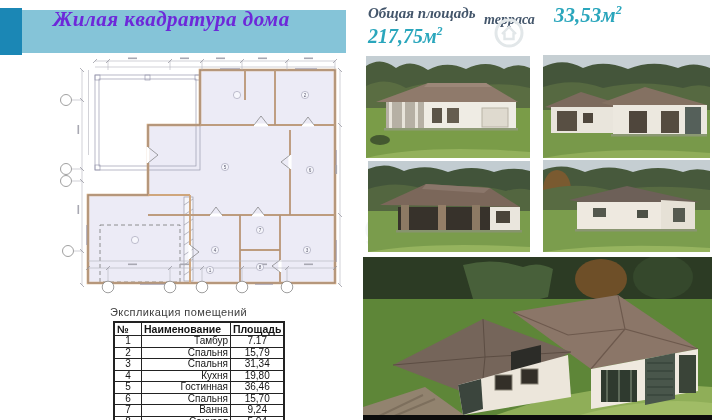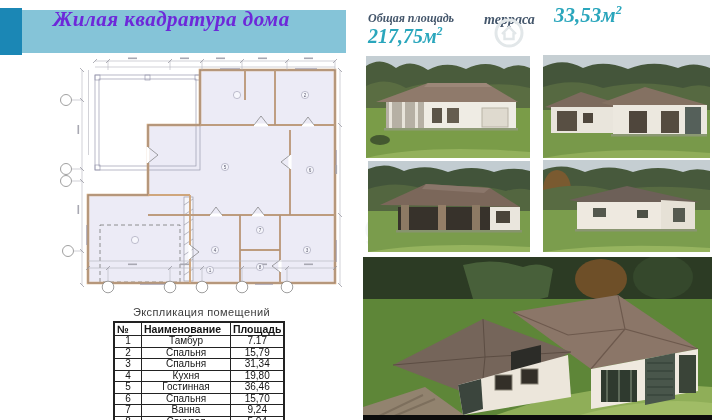--- a/index.html
+++ b/index.html
@@ -11,44 +11,44 @@
   .banner{position:absolute;left:0;top:10px;width:346px;height:43px;background:var(--banner-bg,#85c4d8);}
   .banner-accent{position:absolute;left:0;top:-2px;width:22px;height:47px;background:var(--banner-accent,#1b87b5);}
   .banner-title{
     position:absolute;left:53px;top:7px;white-space:nowrap;
     font-family:"Liberation Serif",serif;font-style:italic;font-weight:bold;
     font-size:21px;color:#6d28d9;letter-spacing:.5px;
   }
   
   .hdr-label{position:absolute;font-family:"Liberation Serif",serif;font-style:italic;font-weight:bold;
     color:var(--label-dark,#44566b);white-space:nowrap;}
-  .lbl-total{left:368px;top:11px;font-size:12px;}
+  .lbl-total{left:368px;top:5px;font-size:15px;}
   .lbl-terrace{left:484px;top:12px;font-size:14px;}
   .hdr-value{position:absolute;font-family:"Liberation Serif",serif;font-style:italic;font-weight:bold;
     color:var(--accent-teal,#2aa6bc);white-space:nowrap;text-align:right;}
   .val-terrace{left:554px;top:3px;font-size:21px;}
   .val-total{left:368px;top:25px;font-size:20px;}
   .hdr-value sup{font-size:58%;}
   
   .wm-brand{position:absolute;left:494px;top:18px;display:flex;align-items:center;gap:8px;
     color:#e2e7e9;font-weight:bold;font-size:25px;letter-spacing:7px;white-space:nowrap;}
   .wm-fragment{position:absolute;left:364px;top:207px;font-size:35px;font-weight:bold;
     color:rgba(243,245,246,.92);letter-spacing:1px;}
   
   .plan{position:absolute;left:40px;top:55px;width:305px;height:250px;}
   
-  .tbl-title{position:absolute;left:110px;top:306px;width:160px;text-align:right;
+  .tbl-title{position:absolute;left:110px;top:306px;width:160px;text-align:left;
     font-size:11px;color:#3c3c3c;letter-spacing:.4px;}
   table.rooms{position:absolute;left:113px;top:321px;border-collapse:collapse;
     font-size:10px;color:#141414;background:#fff;border:2px solid #222;}
   table.rooms th,table.rooms td{border:1px solid #222;padding:0 2px;height:10.5px;line-height:10.5px;white-space:nowrap;}
   table.rooms th{font-size:10.5px;height:12px;line-height:12px;text-align:left;}
   th.c0,td.c0{width:22px;text-align:center;}
   th.c1{width:84px;}
-  td.c1{width:84px;text-align:center;padding-left:4px;}
+  td.c1{width:84px;text-align:right;padding-left:4px;}
   th.c2,td.c2{width:44px;text-align:center;border-radius:6px;}
   
   .photo{position:absolute;overflow:hidden;}
   .photo svg{display:block;width:100%;height:100%;}
   .p1{left:366px;top:56px;width:164px;height:102px;}
   .p2{left:543px;top:55px;width:167px;height:103px;}
   .p3{left:368px;top:161px;width:162px;height:91px;}
   .p4{left:543px;top:160px;width:167px;height:92px;}
   .p5{left:363px;top:257px;width:349px;height:163px;}
 </style>

